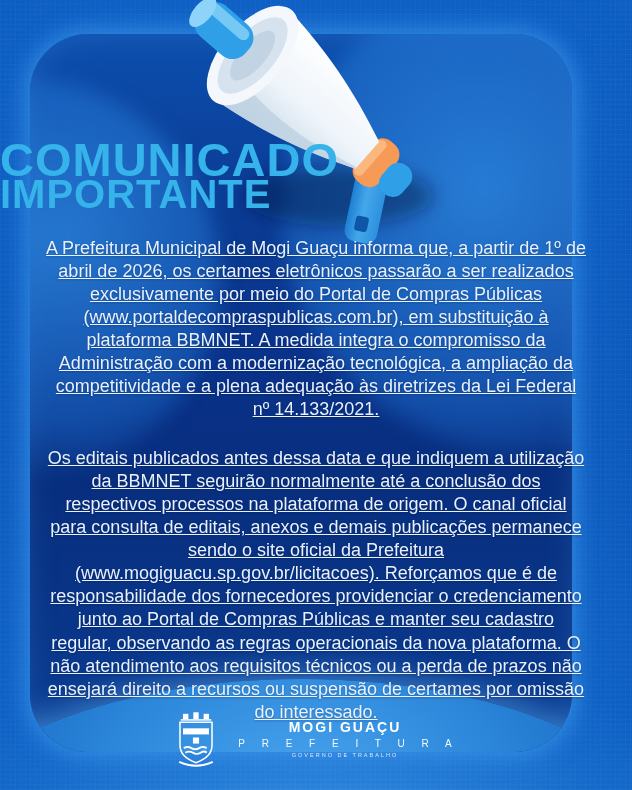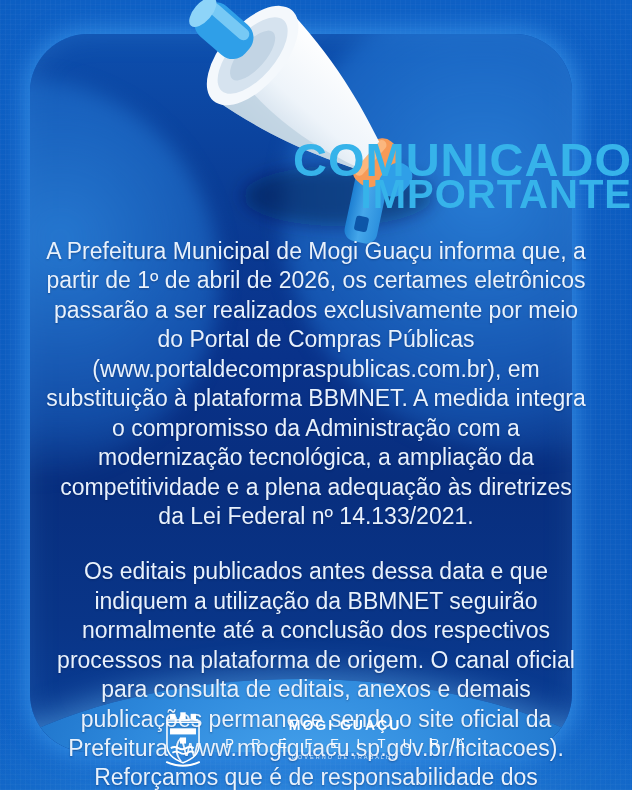--- a/index.html
+++ b/index.html
@@ -27,32 +27,32 @@
   .wave-left{left:-210px;top:44px;width:400px;height:400px;
     background:radial-gradient(circle at 60% 40%, rgba(47,140,228,.75) 0%, rgba(30,110,205,.45) 55%, rgba(0,0,0,0) 72%);}
   .wave-right{right:-210px;top:-60px;width:500px;height:480px;
     background:radial-gradient(circle at 40% 45%, rgba(47,140,228,.8) 0%, rgba(30,110,205,.5) 55%, rgba(0,0,0,0) 74%);}
   .dome{
     position:absolute;left:-129px;top:645px;width:800px;height:400px;border-radius:50%;
     background:radial-gradient(ellipse at 50% 28%, #4aa6ee 0%, #2e89dc 32%, #1a6ec6 58%, #0d4da8 82%, #0b409a 100%);
     box-shadow:0 0 30px 8px rgba(110,195,252,.45);
   }
   .megaphone{position:absolute;left:188px;top:0px;z-index:3;}
-  .title{position:absolute;left:0;top:136px;width:100%;text-align:right;z-index:4;line-height:1;}
+  .title{position:absolute;left:0;top:136px;width:100%;text-align:left;z-index:4;line-height:1;}
   .title .l1{font-size:47px;font-weight:bold;letter-spacing:1px;color:#36b3ea;}
   .title .l2{font-size:40px;font-weight:bold;letter-spacing:1px;color:#36b3ea;margin-top:-9px;}
   .copy{position:absolute;left:46px;top:237px;width:540px;z-index:4;text-align:center;color:#e8f1fc;}
-  .copy p{font-size:23px;line-height:1.28;margin:0 0 26px 0;text-shadow:0 1px 2px rgba(3,20,60,.35);}
+  .copy p{font-size:18px;line-height:1.28;margin:0 0 26px 0;text-shadow:0 1px 2px rgba(3,20,60,.35);text-decoration:underline;}
   .footer{
     position:absolute;left:0;bottom:22px;width:100%;z-index:5;
     display:flex;align-items:center;justify-content:center;gap:12px;color:#ffffff;
   }
   .brandtext{display:flex;flex-direction:column;align-items:center;}
   .brand{font-size:14px;font-weight:bold;letter-spacing:2px;line-height:1;}
-  .division{font-size:13px;letter-spacing:7px;margin-top:4px;opacity:.95;text-indent:7px;}
+  .division{font-size:10px;letter-spacing:7px;margin-top:4px;opacity:.95;text-indent:7px;}
   .tagline{font-size:5.5px;letter-spacing:2px;margin-top:3px;opacity:.8;}
 </style>
 </head>
 <body>
 
 <div class="panel">
   <div class="wave wave-left"></div>
   <div class="wave wave-right"></div>
   <div class="dome"></div>
 </div>

